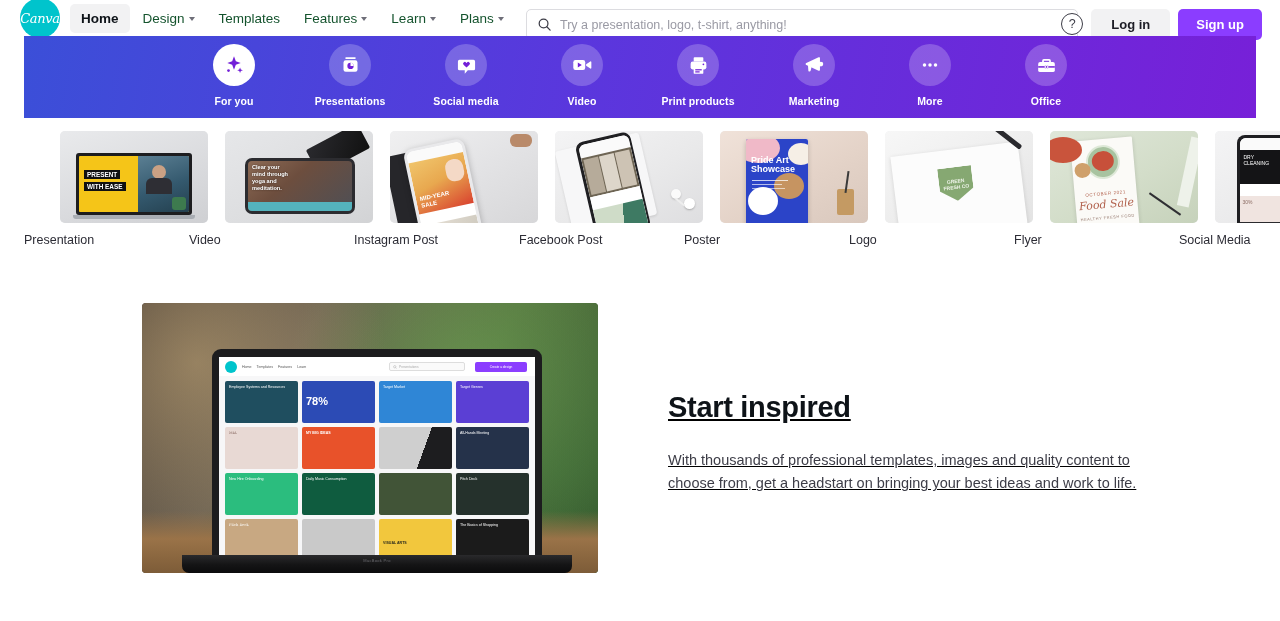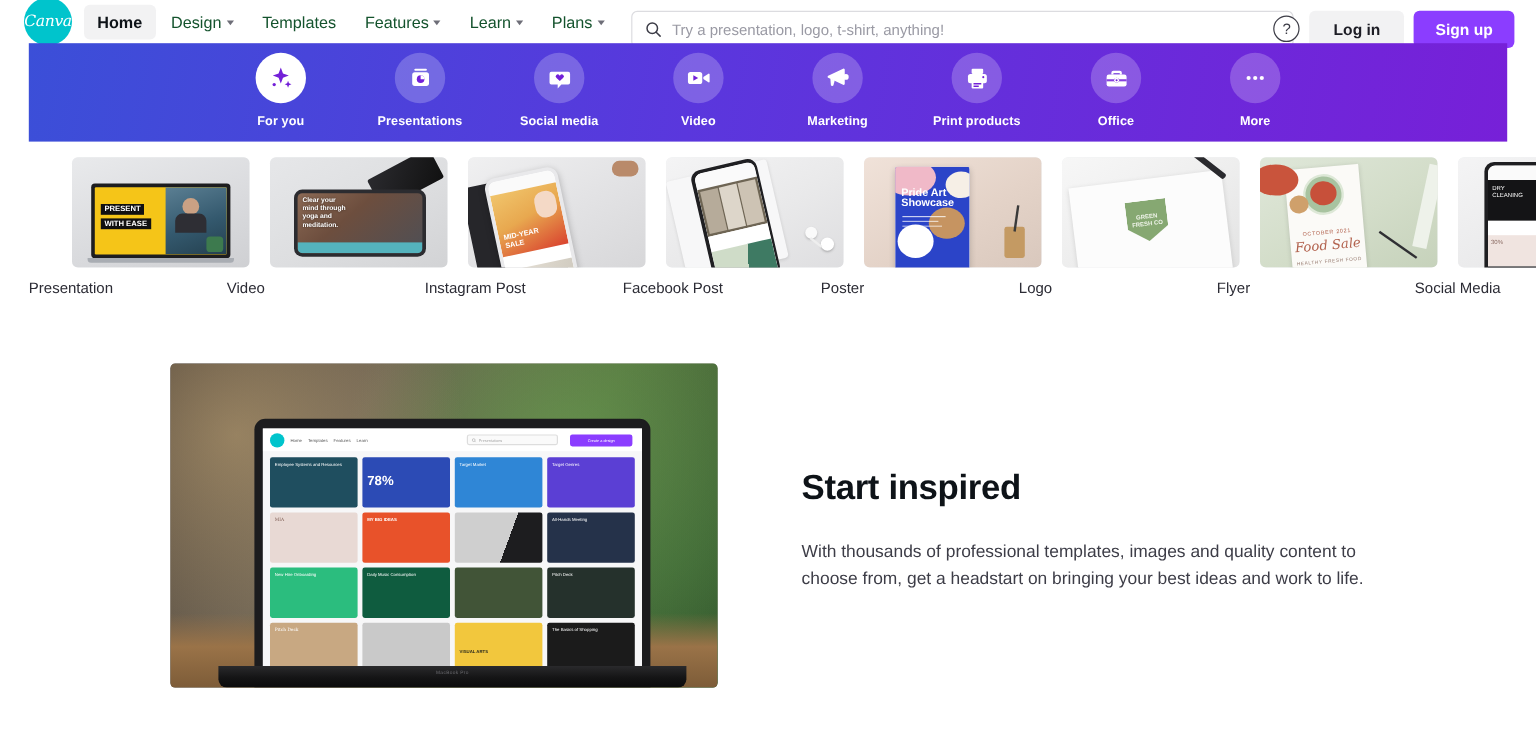--- a/index.html
+++ b/index.html
@@ -125,21 +125,21 @@
     overflow: hidden; position: relative; background: #eceef0; margin-left: 36px;
   }
   .thumb-label {
     margin-top: 10px; font-size: 12.5px; color: #2c2c35;
     white-space: nowrap;
   }
 
   
   .hero {
     margin-top: 56px; display: flex; align-items: flex-start;
-    padding-left: 142px; gap: 70px;
+    padding-left: 142px; gap: 70px; text-decoration: underline;
   }
   .hero-photo {
     width: 456px; height: 270px; border-radius: 4px;
     position: relative; overflow: hidden; flex: 0 0 auto;
     background: linear-gradient(120deg,#4a4038 0%,#6e6352 28%,#556b3e 58%,#3f5a32 100%);
   }
   .hero-copy { padding-top: 88px; width: 520px; }
   .hero-title {
     font-size: 29px; font-weight: bold; color: #0e1318;
     letter-spacing: -0.3px;
@@ -286,70 +286,70 @@
 
   <div class="cat">
     <div class="cat-circle">
       <svg width="22" height="22" viewBox="0 0 24 24">
         <rect x="2.5" y="6.5" width="13" height="11" rx="2.4" fill="#fff"></rect>
         <path d="M16.5 11.2l4.6-3.1a.7.7 0 011.1.6v6.6a.7.7 0 01-1.1.6l-4.6-3.1z" fill="#fff"></path>
         <path d="M7.4 9.4l4.4 2.6-4.4 2.6z" fill="#7320d8"></path>
       </svg>
     </div>
     <div class="cat-label">Video</div>
-  </div>
-
-  <div class="cat">
-    <div class="cat-circle">
-      <svg width="22" height="22" viewBox="0 0 24 24">
-        <path d="M3 10.2l14-6.6a1 1 0 011.5.9v12.8a1 1 0 01-1.5.9L3 11.6z" fill="#fff"></path>
-        <path d="M5.4 12.2l4 1.8-1.1 4.3a1.3 1.3 0 01-2.4.2z" fill="#fff"></path>
-        <circle cx="19.5" cy="11" r="2.6" fill="#fff"></circle>
-      </svg>
-    </div>
-    <div class="cat-label">Marketing</div>
   </div>
 
   <div class="cat">
     <div class="cat-circle">
       <svg width="21" height="21" viewBox="0 0 24 24">
         <rect x="6.5" y="2.5" width="11" height="5" rx="1" fill="#fff"></rect>
         <rect x="3" y="7.5" width="18" height="9" rx="2.4" fill="#fff"></rect>
         <rect x="6.5" y="14.5" width="11" height="7" rx="1" fill="#fff"></rect>
         <rect x="8.3" y="16.2" width="7.4" height="1.4" fill="#7320d8"></rect>
         <rect x="8.3" y="18.6" width="5" height="1.4" fill="#7320d8"></rect>
         <circle cx="17.6" cy="10.6" r="1" fill="#7320d8"></circle>
       </svg>
     </div>
     <div class="cat-label">Print products</div>
   </div>
 
   <div class="cat">
     <div class="cat-circle">
+      <svg width="22" height="22" viewBox="0 0 24 24">
+        <path d="M3 10.2l14-6.6a1 1 0 011.5.9v12.8a1 1 0 01-1.5.9L3 11.6z" fill="#fff"></path>
+        <path d="M5.4 12.2l4 1.8-1.1 4.3a1.3 1.3 0 01-2.4.2z" fill="#fff"></path>
+        <circle cx="19.5" cy="11" r="2.6" fill="#fff"></circle>
+      </svg>
+    </div>
+    <div class="cat-label">Marketing</div>
+  </div>
+
+  <div class="cat">
+    <div class="cat-circle">
+      <svg width="22" height="22" viewBox="0 0 24 24">
+        <circle cx="6" cy="12" r="1.9" fill="#fff"></circle>
+        <circle cx="12" cy="12" r="1.9" fill="#fff"></circle>
+        <circle cx="18" cy="12" r="1.9" fill="#fff"></circle>
+      </svg>
+    </div>
+    <div class="cat-label">More</div>
+  </div>
+
+  <div class="cat">
+    <div class="cat-circle">
       <svg width="21" height="21" viewBox="0 0 24 24">
         <path d="M9 4.5h6a2 2 0 012 2V8h-2V6.6H9V8H7V6.5a2 2 0 012-2z" fill="#fff"></path>
         <rect x="2.5" y="8" width="19" height="11.5" rx="2.2" fill="#fff"></rect>
         <circle cx="12" cy="13.6" r="2.3" fill="#7320d8"></circle>
         <rect x="2.5" y="12.6" width="19" height="2" fill="#7320d8" opacity="0.85"></rect>
         <circle cx="12" cy="13.6" r="2.3" fill="#fff"></circle>
         <circle cx="12" cy="13.6" r="1" fill="#7320d8"></circle>
       </svg>
     </div>
     <div class="cat-label">Office</div>
-  </div>
-
-  <div class="cat">
-    <div class="cat-circle">
-      <svg width="22" height="22" viewBox="0 0 24 24">
-        <circle cx="6" cy="12" r="1.9" fill="#fff"></circle>
-        <circle cx="12" cy="12" r="1.9" fill="#fff"></circle>
-        <circle cx="18" cy="12" r="1.9" fill="#fff"></circle>
-      </svg>
-    </div>
-    <div class="cat-label">More</div>
   </div>
 </div>
 
 <div class="striprow">
 
   <div class="thumb">
     <div class="thumb-img">
       <div class="ph" style="background:linear-gradient(160deg,#e9eaec 0%,#d9dadd 60%,#cfd0d3 100%)"></div>
       <div style="position:absolute;left:16px;top:22px;width:116px;height:62px;background:#1d1d1f;border-radius:3px;padding:3px">
         <div style="width:100%;height:100%;display:flex;background:#f5c518;border-radius:1px;overflow:hidden">

